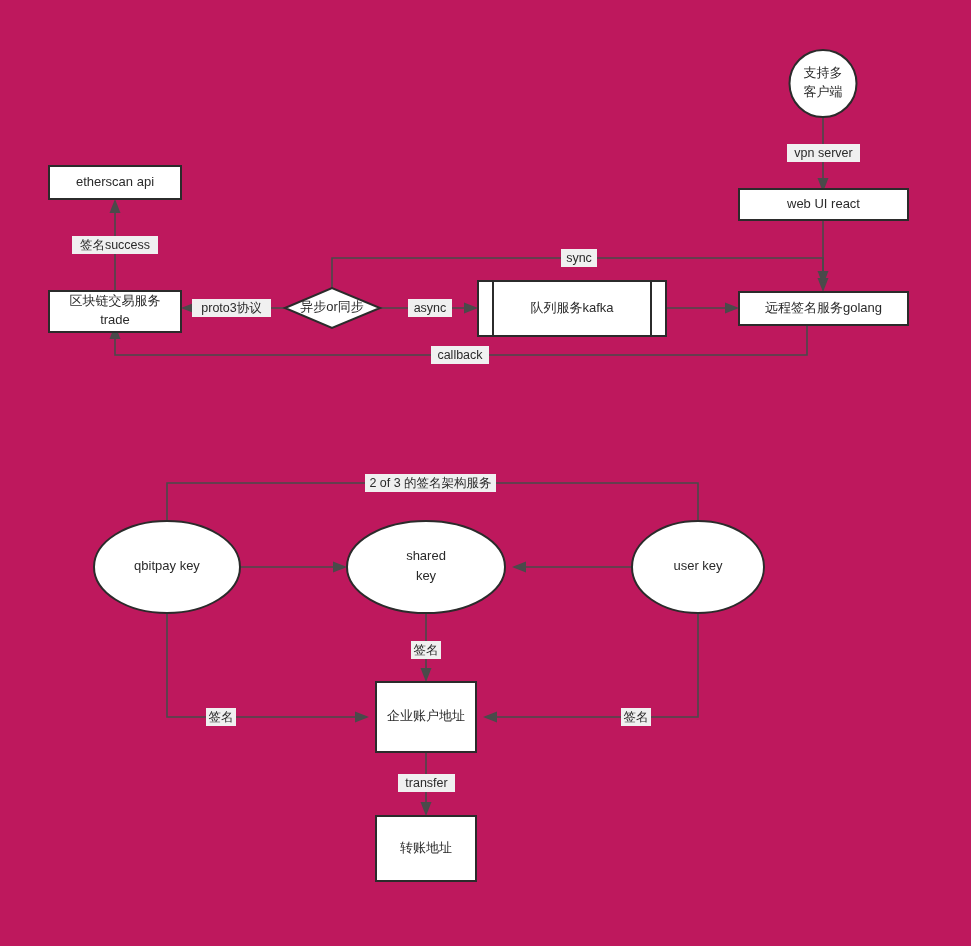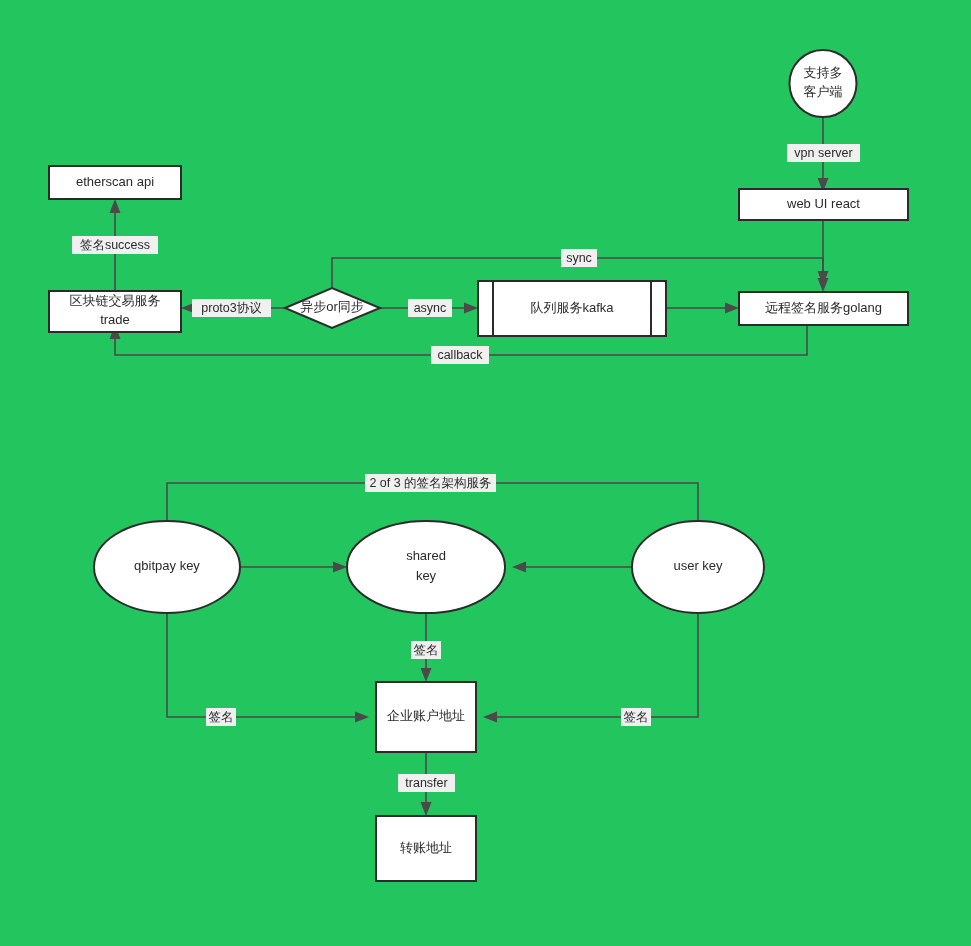--- a/index.html
+++ b/index.html
@@ -10,21 +10,21 @@
   body {
     width: 971px;
     height: 946px;
     font-family: "Liberation Sans", "DejaVu Sans", sans-serif;
     overflow: hidden;
   }
   #diagram-root {
     position: relative;
     width: 971px;
     height: 946px;
-    background: #22c55e;
+    background: #be185d;
   }
   svg#flow {
     position: absolute;
     top: 0; left: 0;
     width: 971px;
     height: 946px;
     display: block;
   }
   .node-shape {
     fill: #ffffff;

